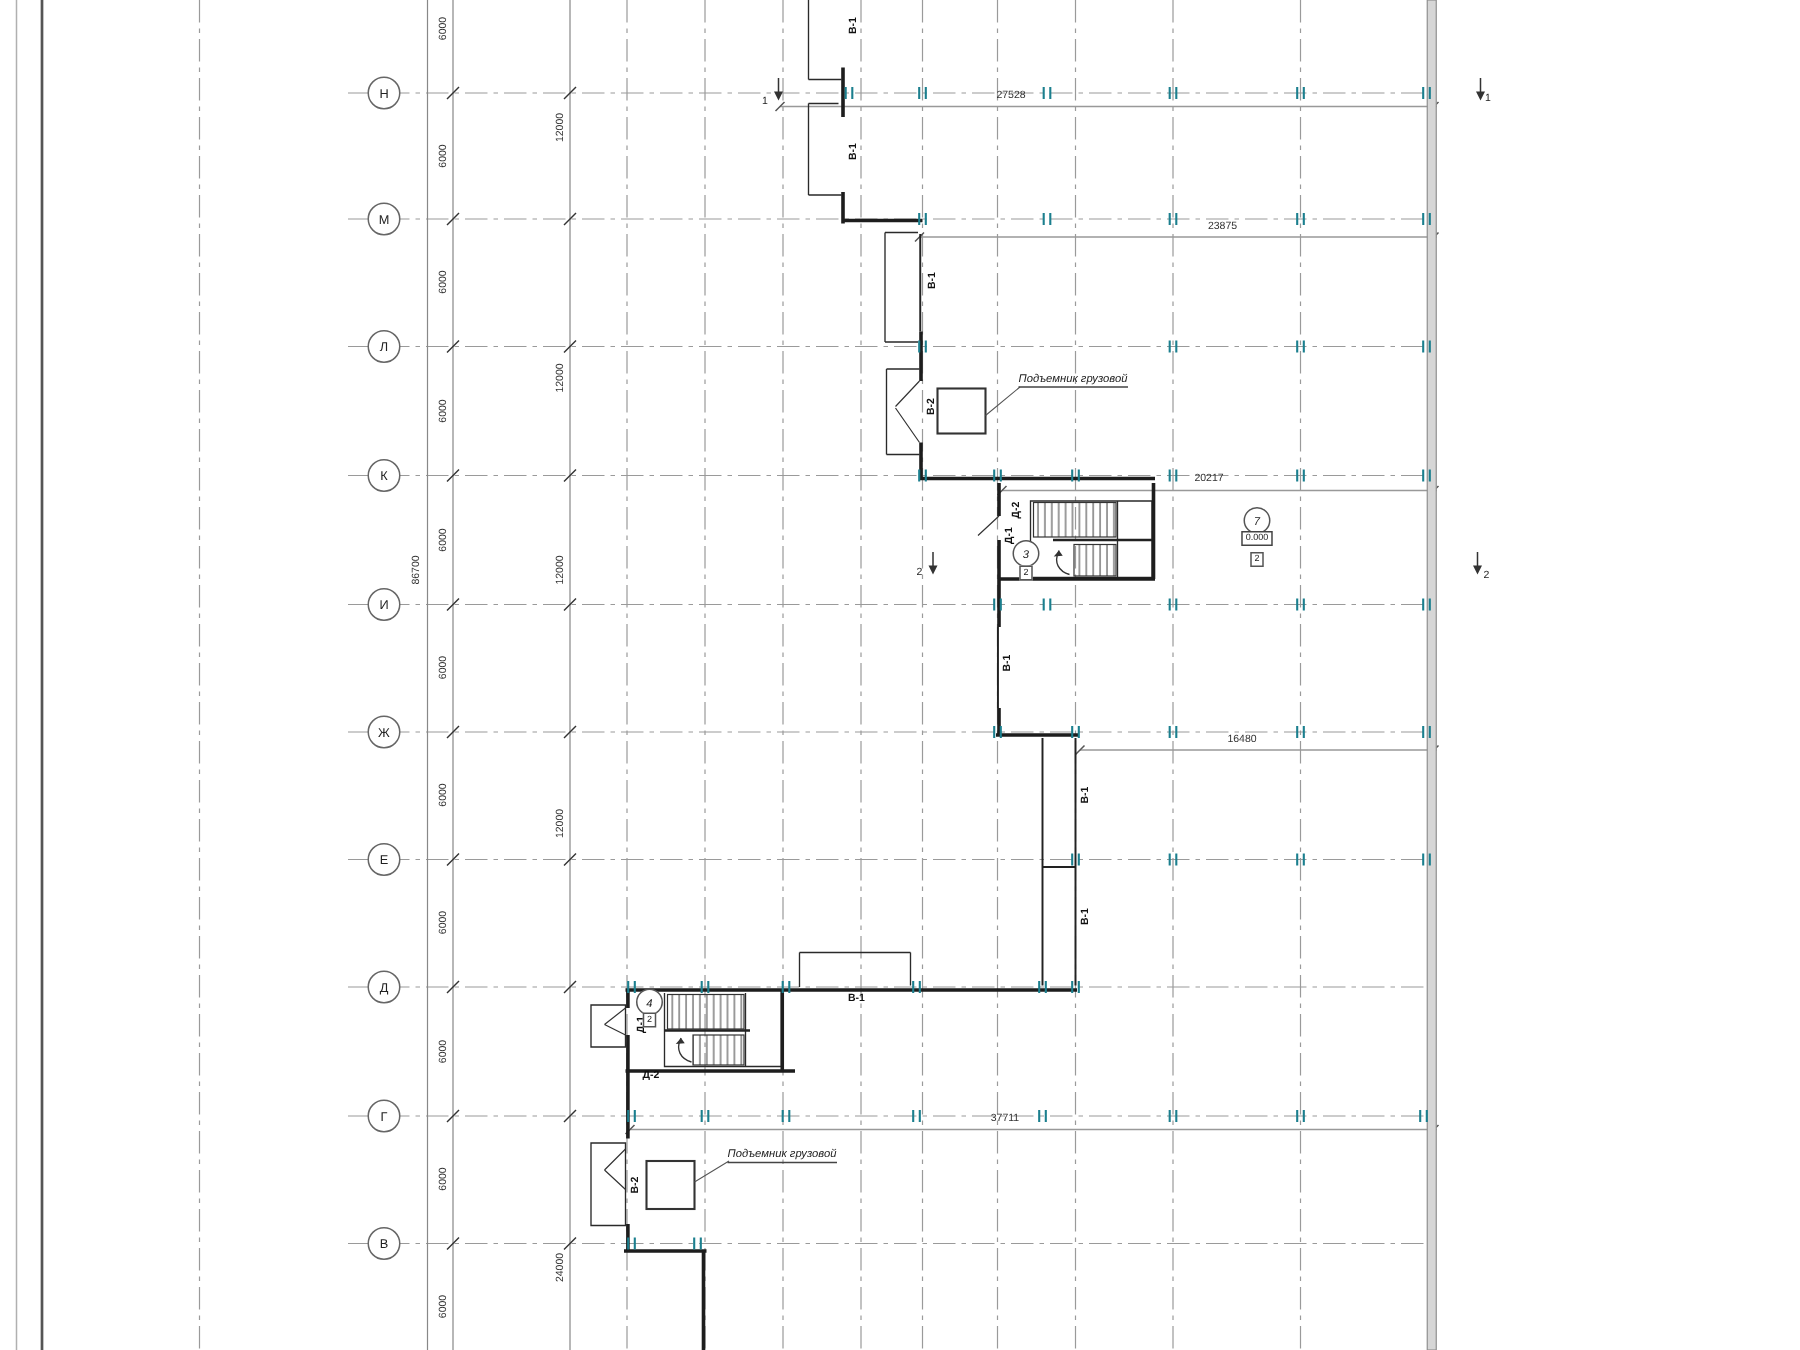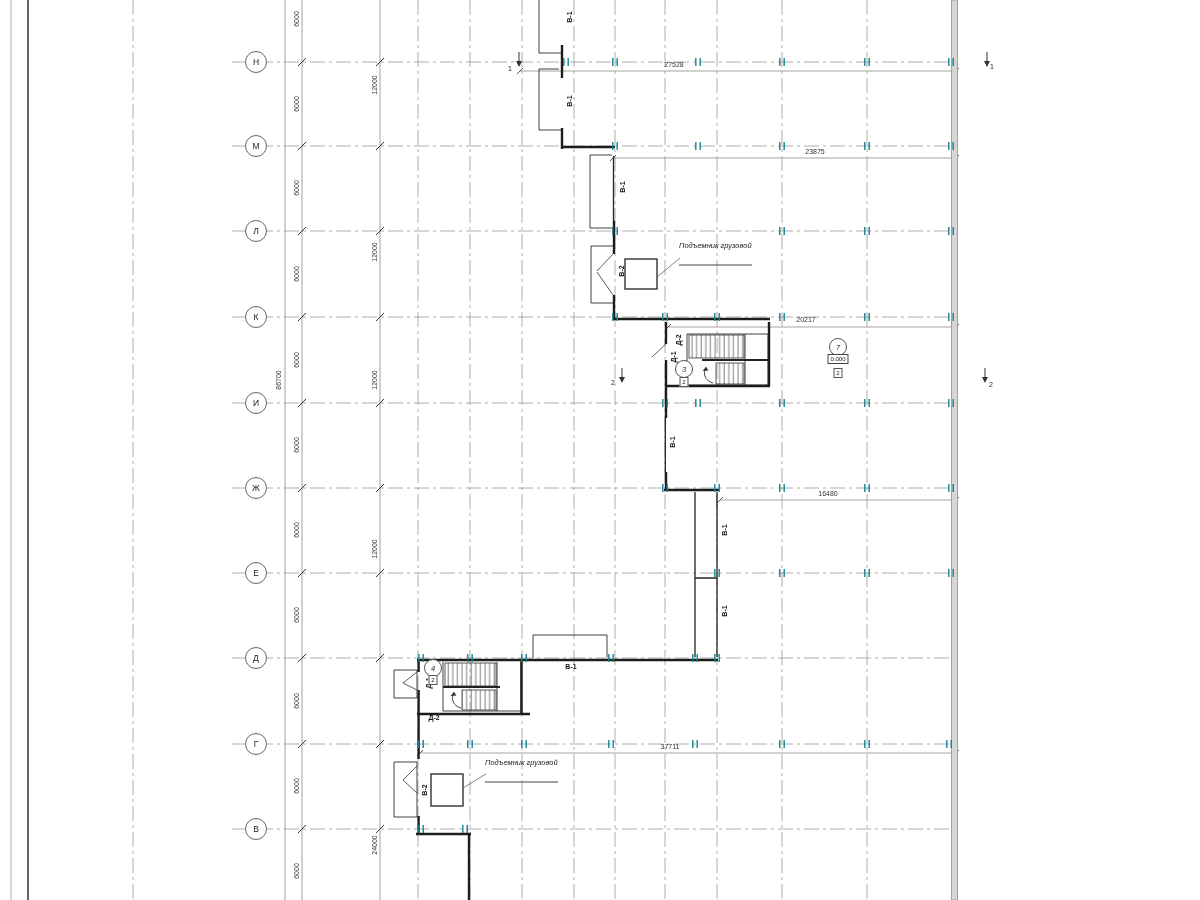--- a/index.html
+++ b/index.html
@@ -6,21 +6,21 @@
   .canvas{position:relative;width:1200px;height:900px;background:#fff;overflow:hidden;
           font-family:"Liberation Sans",sans-serif;}
   svg{position:absolute;left:0;top:0;}
   .lbl{position:absolute;transform:translate(-50%,-50%);white-space:nowrap;color:#222;line-height:1;}
   .dim-h{font-size:7px;color:#333;}
   .dim-v{font-size:7px;color:#333;transform:translate(-50%,-50%) rotate(-90deg);}
   .mark-v{font-size:7px;font-weight:bold;color:#111;transform:translate(-50%,-50%) rotate(-90deg);}
   .mark-h{font-size:7px;font-weight:bold;color:#111;}
   .sec{font-size:7px;color:#222;}
   .note{position:absolute;font-size:7.5px;font-style:italic;color:#222;
-        border-bottom:0.8px solid #444;padding-bottom:15px;transform:translate(0,-50%);white-space:nowrap;}
+        border-bottom:0.8px solid #444;padding-bottom:1px;transform:translate(0,-50%);white-space:nowrap;}
   .row-mark{position:absolute;width:22px;height:22px;border:1px solid #666;border-radius:50%;
             background:#fff;display:flex;align-items:center;justify-content:center;
             font-size:8.5px;color:#222;box-sizing:border-box;}
   .room-circle{position:absolute;width:18px;height:18px;border:1px solid #555;border-radius:50%;
                background:#fff;display:flex;align-items:center;justify-content:center;
                font-size:7.5px;font-style:italic;color:#222;transform:translate(-50%,-50%);box-sizing:border-box;}
   .elev-box{position:absolute;border:1px solid #444;background:#fff;font-size:6px;color:#222;
             padding:0 2px;transform:translate(-50%,-50%);line-height:8px;}
   .floor-box{position:absolute;width:9px;height:10px;border:1px solid #555;background:#fff;
              display:flex;align-items:center;justify-content:center;font-size:6px;color:#222;

